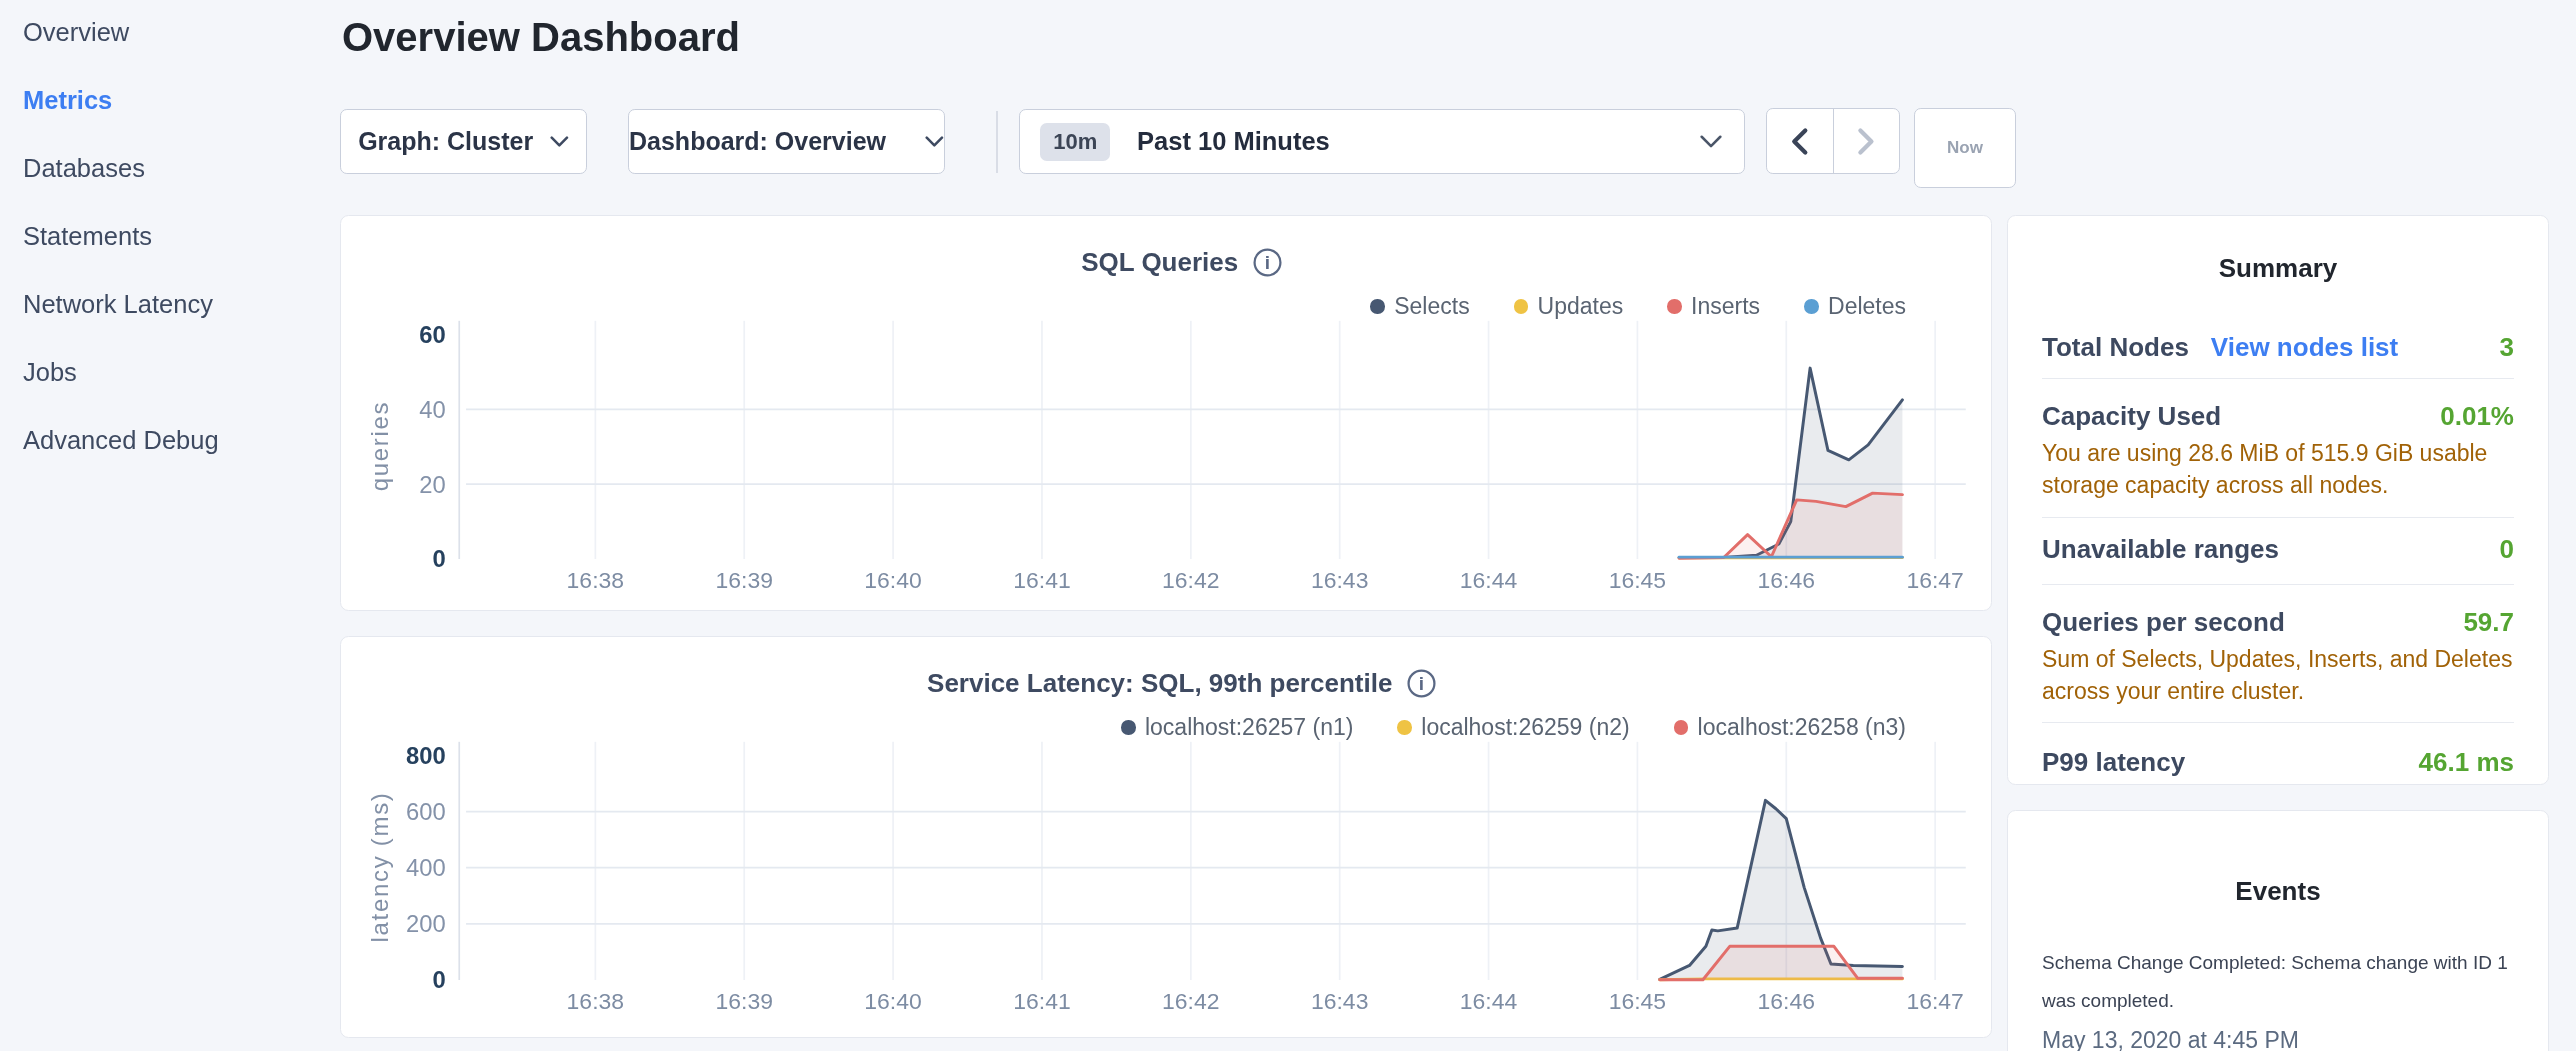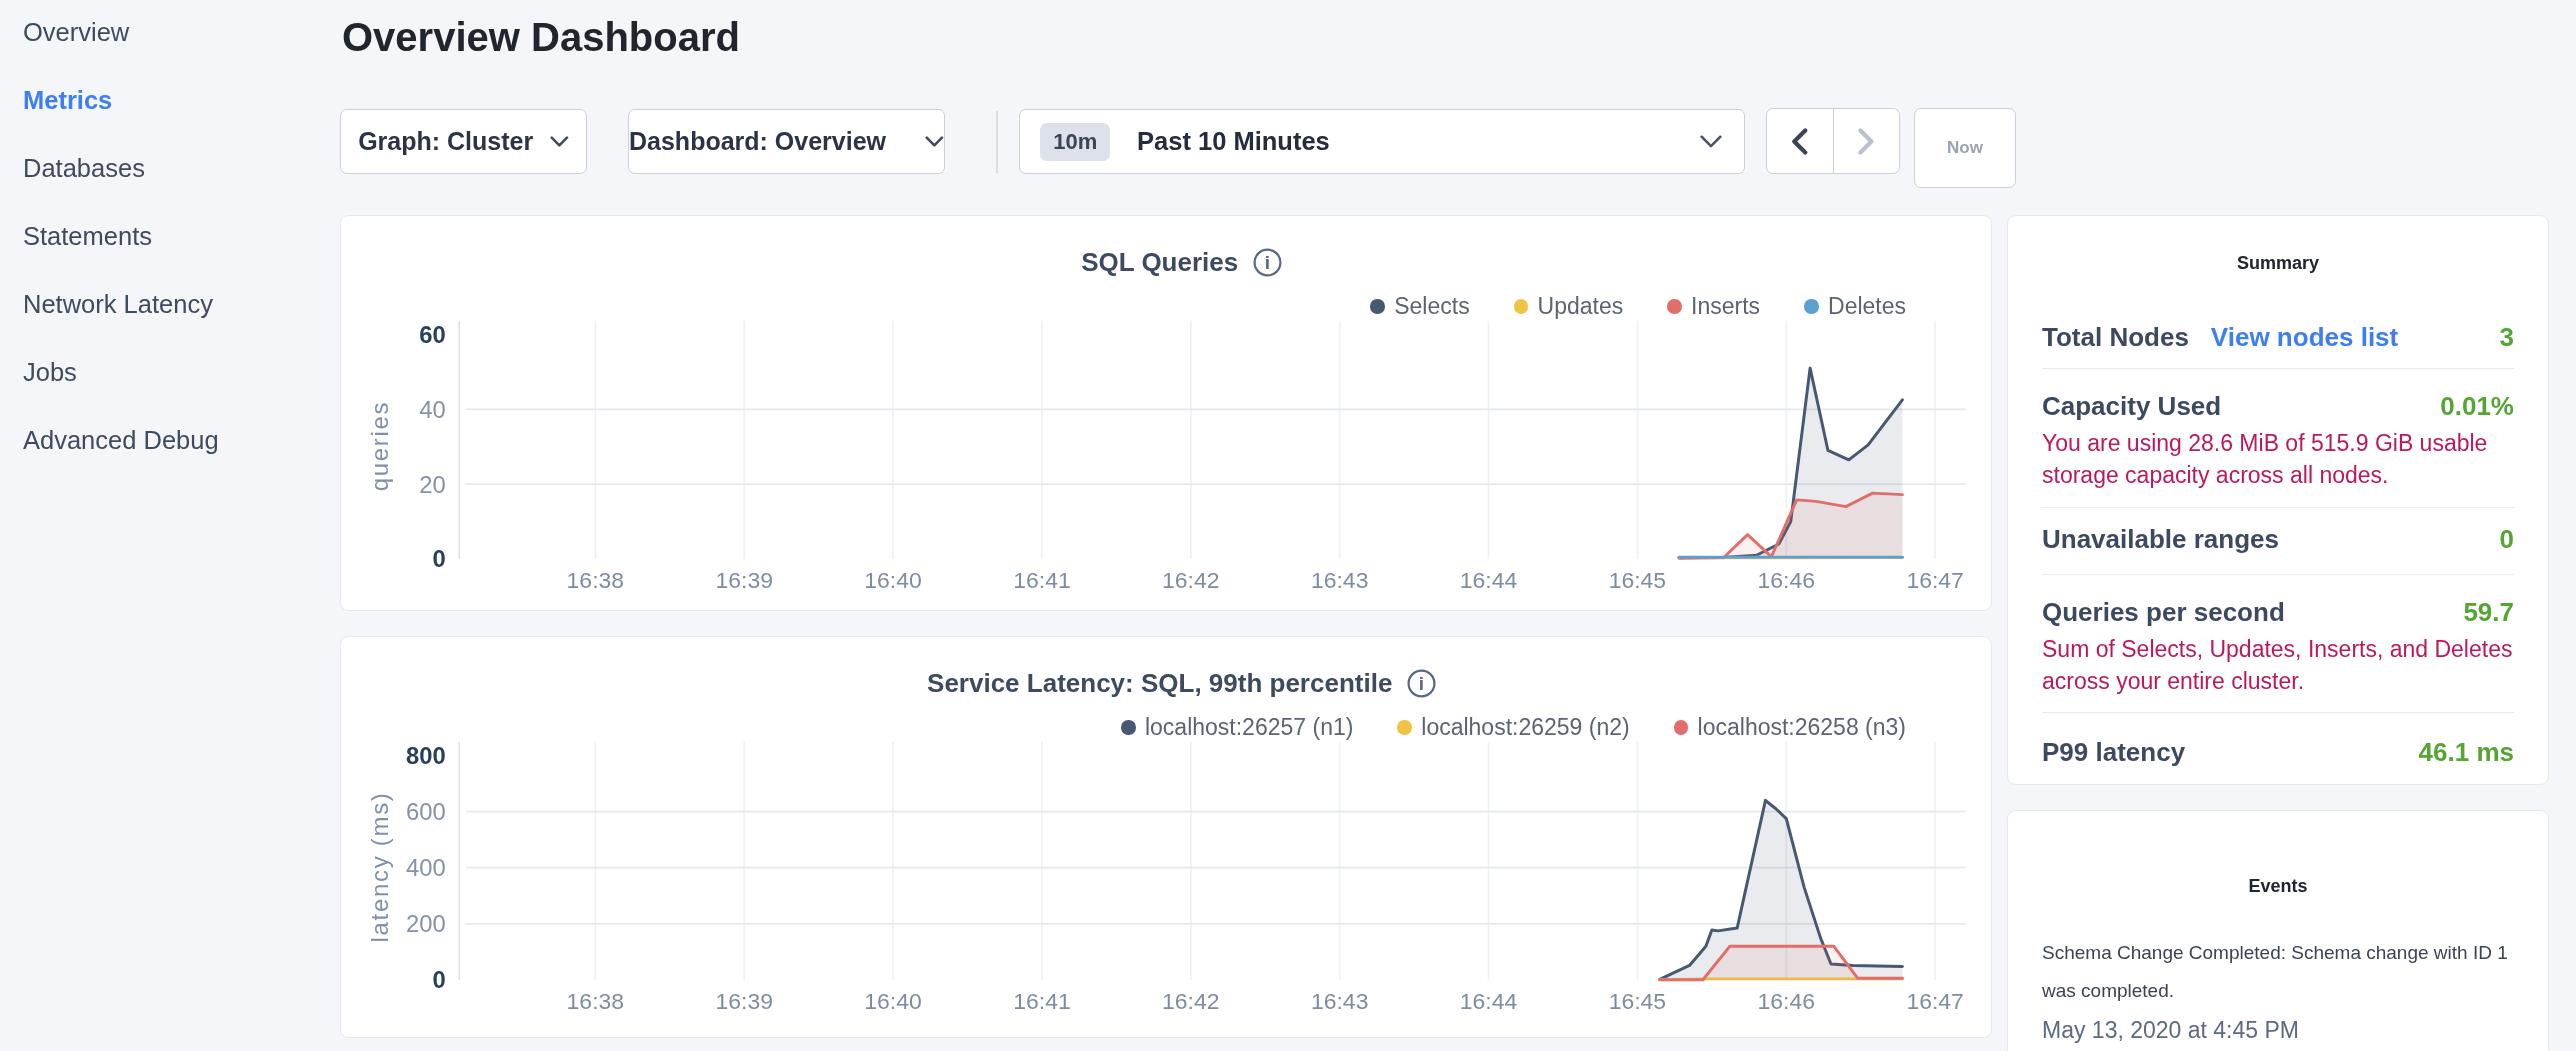--- a/index.html
+++ b/index.html
@@ -44,27 +44,27 @@
   .legend { position:absolute; right:85px; top:77px; display:flex; gap:44px; align-items:center; }
   .legend-item { display:flex; align-items:center; gap:9.4px; }
   .legend-dot { width:14.5px; height:14.5px; border-radius:50%; }
   .legend-label { font-size:23px; color:#5a6472; }
   .chart-svg { position:absolute; left:0; top:98px; }
   .ylabel { position:absolute; left:39px; top:230px; transform:translate(-50%,-50%) rotate(-90deg);
             font-size:24px; color:#8290a6; letter-spacing:1.7px; white-space:nowrap; }
 
   
   .summary-card { left:2007px; top:215px; width:542px; height:570px; padding:0 34px; }
-  .panel-title { text-align:center; font-size:18px; font-weight:bold; color:#21262e; margin-top:37px; }
+  .panel-title { text-align:center; font-size:26px; font-weight:bold; color:#21262e; margin-top:37px; }
   .sum-row { display:flex; align-items:baseline; margin-top:22px; }
   .sum-row.first { margin-top:48px; }
   .sum-label { font-size:26px; font-weight:bold; color:#3d4960; white-space:nowrap; }
   .sum-link { font-size:26px; font-weight:bold; color:#3d7ef2; margin-left:22px; cursor:pointer; white-space:nowrap; }
   .sum-value { margin-left:auto; font-size:26px; font-weight:bold; color:#55a532; white-space:nowrap; }
-  .sum-desc { font-size:23px; line-height:32px; color:#be185d; margin-top:5.1px; }
+  .sum-desc { font-size:23px; line-height:32px; color:#a16207; margin-top:5.1px; }
   .hdivider { height:0.9px; background:#e7eaf0; margin-top:15.3px; }
   .hdivider.m22 { margin-top:18.7px; }
   .events-card { left:2007px; top:810px; width:542px; height:289px; padding:65px 34px 0; }
   .event-text { font-size:19px; line-height:38px; color:#3b4354; margin-top:37px; }
   .event-time { font-size:23px; color:#5b6a80; margin-top:6.8px; }
   .icon { display:inline-flex; }
 </style>
 </head>
 <body>
 

